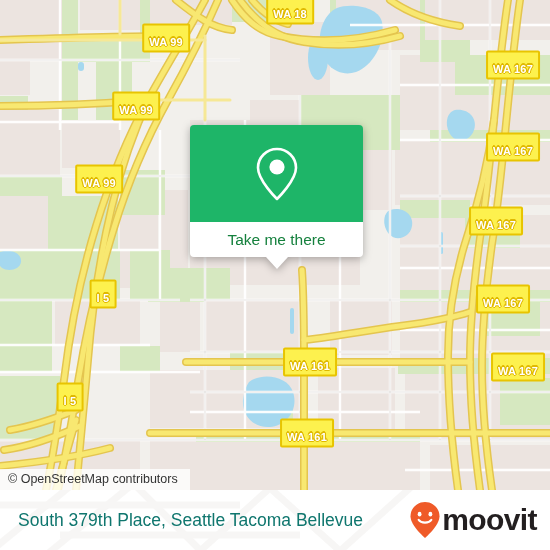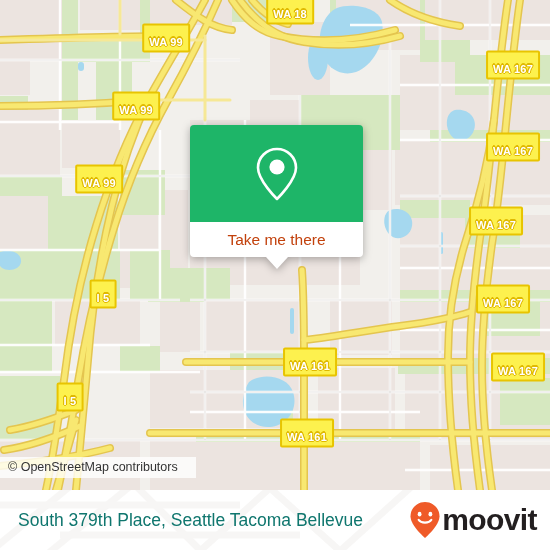--- a/index.html
+++ b/index.html
@@ -69,41 +69,41 @@
     background: #ffffff;
     height: 35px;
     border-radius: 0 0 4px 4px;
     display: flex;
     align-items: center;
     justify-content: center;
     position: relative;
   }
   #popup-label {
     font-size: 15.5px;
-    color: #c2410c;
+    color: #15803d;
     font-family: "Liberation Sans", sans-serif;
   }
   #popup-tail {
     position: absolute;
     left: 50%;
     bottom: -12px;
     margin-left: -11px;
     width: 0; height: 0;
     border-left: 11px solid transparent;
     border-right: 11px solid transparent;
     border-top: 12px solid #ffffff;
   }
 
   
   #osm-attrib {
     position: absolute;
     left: 0;
-    bottom: 12px;
+    bottom: 0;
     background: rgba(255,255,255,0.80);
-    padding: 3px 18px 4px 8px;
+    padding: 3px 12px 4px 8px;
     font-size: 12.5px;
     color: #333333;
     font-family: "Liberation Sans", sans-serif;
     white-space: nowrap;
   }
 
   
   #bottom-bar {
     position: absolute;
     left: 0;

